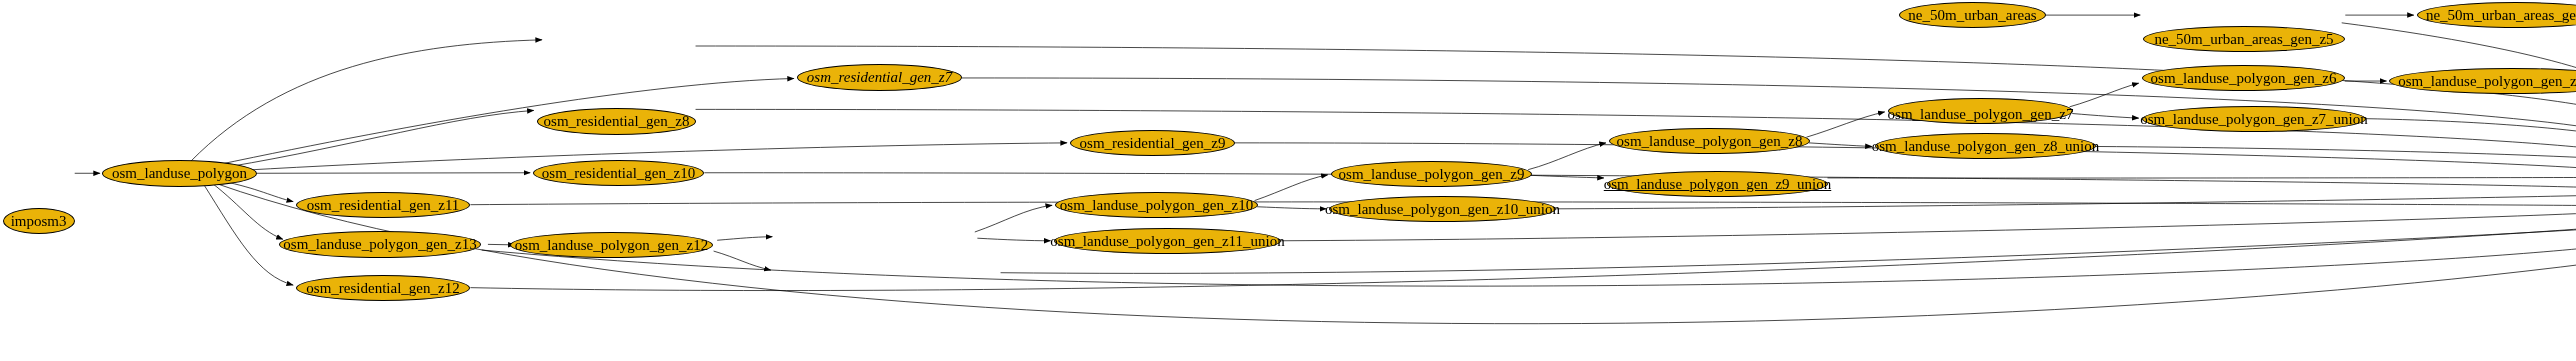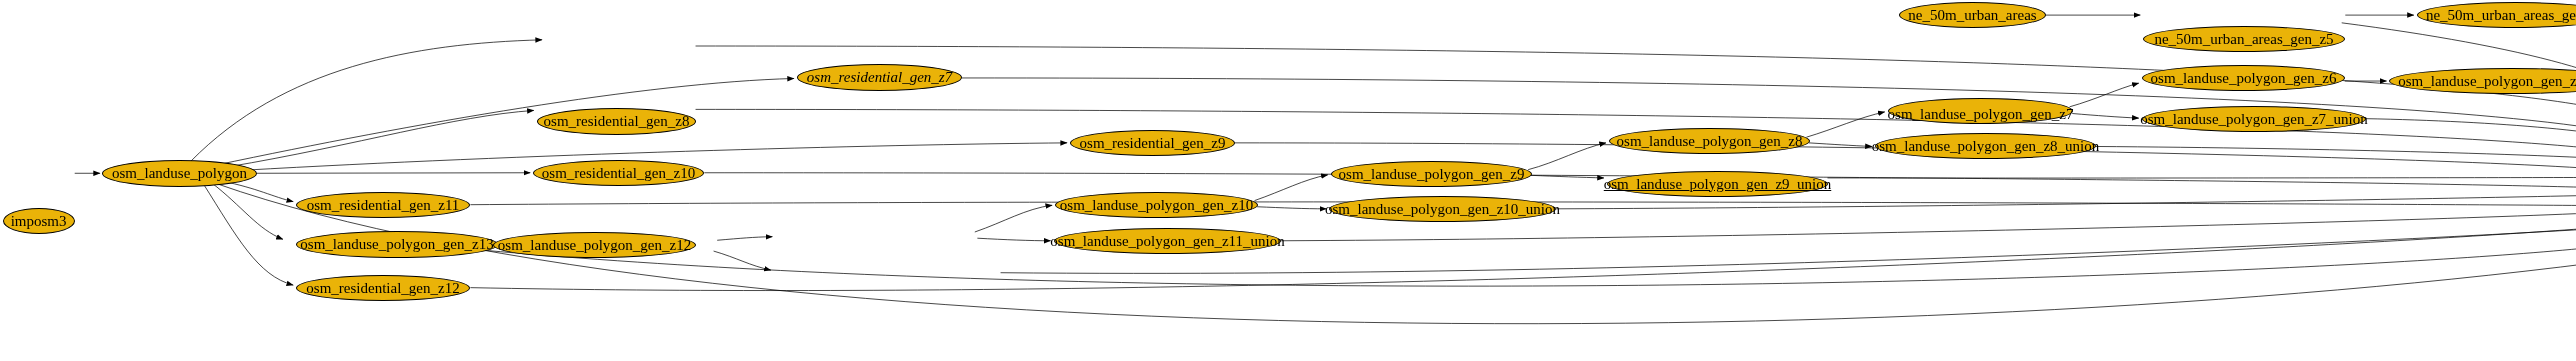--- a/index.html
+++ b/index.html
@@ -96,27 +96,27 @@
     </div>
   <div class="node" style="left:1070px;top:130px;width:165px;height:26px;">
       <span>osm_residential_gen_z9</span>
     </div>
   <div class="node" style="left:533px;top:160px;width:171px;height:26px;">
       <span>osm_residential_gen_z10</span>
     </div>
   <div class="node" style="left:296px;top:192px;width:174px;height:26px;">
       <span>osm_residential_gen_z11</span>
     </div>
-  <div class="node" style="left:296px;top:231px;width:202px;height:27px;">
+  <div class="node" style="left:279px;top:231px;width:202px;height:27px;">
       <span>osm_landuse_polygon_gen_z13</span>
     </div>
   <div class="node" style="left:296px;top:275px;width:174px;height:26px;">
       <span>osm_residential_gen_z12</span>
     </div>
-  <div class="node" style="left:493px;top:232px;width:203px;height:26px;text-align:center;">
+  <div class="node" style="left:510px;top:232px;width:203px;height:26px;text-align:center;">
       <span>osm_landuse_polygon_gen_z12</span>
     </div>
   <div class="node" style="left:1055px;top:192px;width:203px;height:26px;">
       <span>osm_landuse_polygon_gen_z10</span>
     </div>
   <div class="node" style="left:1054px;top:228px;width:227px;height:26px;">
       <span>osm_landuse_polygon_gen_z11_union</span>
     </div>
   <div class="node" style="left:1331px;top:161px;width:201px;height:26px;">
       <span>osm_landuse_polygon_gen_z9</span>

